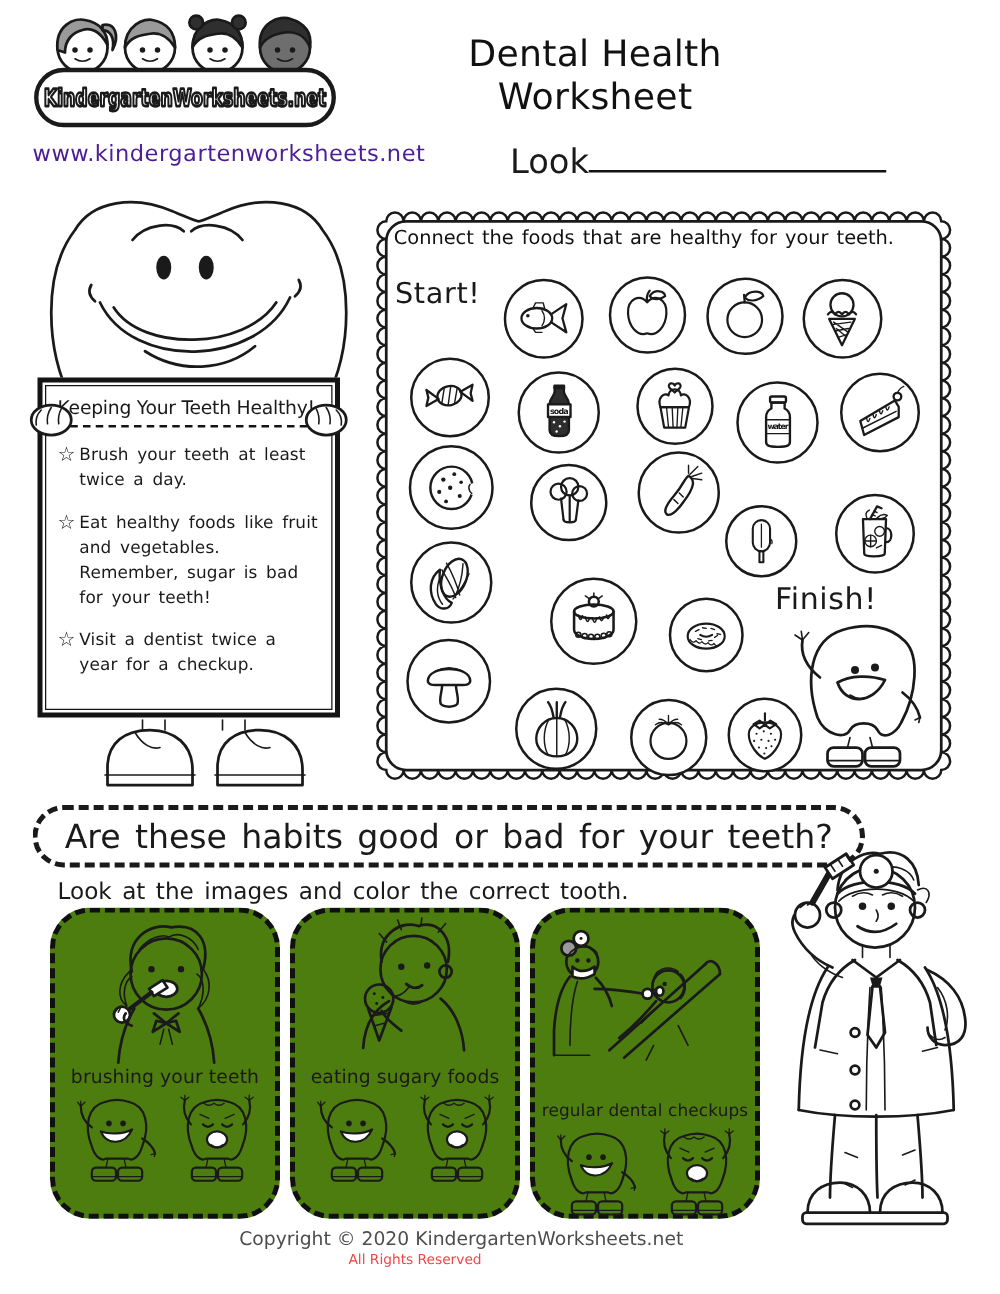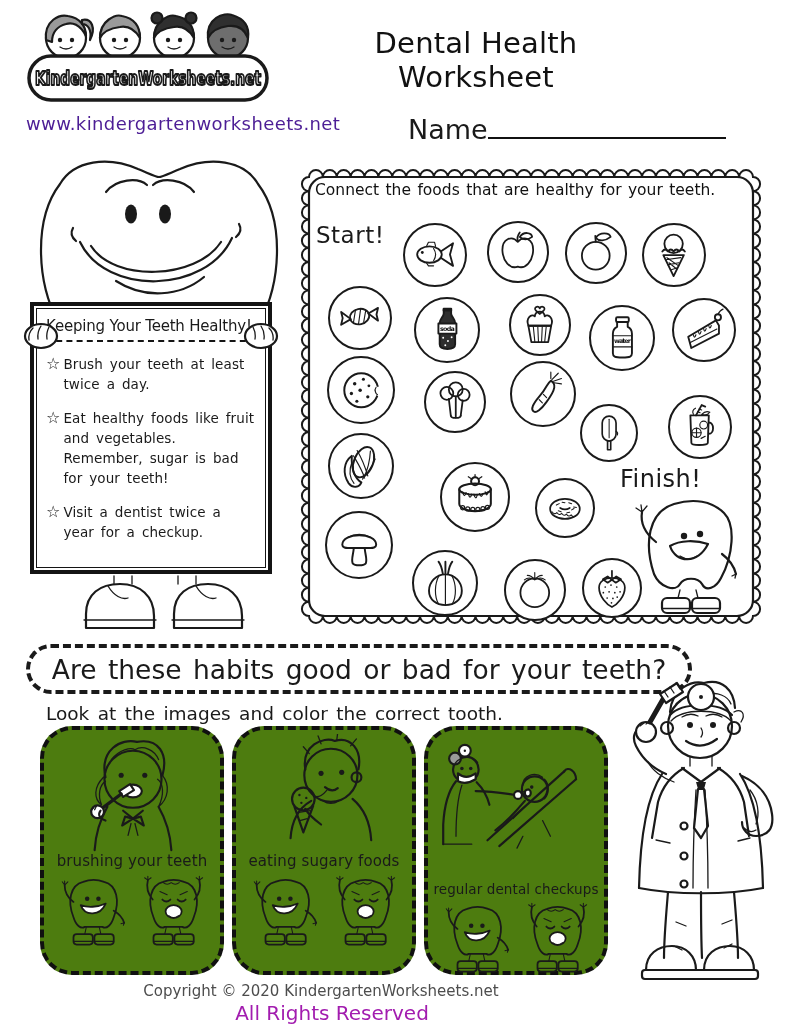--- a/index.html
+++ b/index.html
@@ -58,22 +58,22 @@
   .look{left:46px;top:703px;font-size:18.5px;word-spacing:2.5px;}
   .card{position:absolute;top:726px;width:184px;height:249px;border:4px dashed #101010;
         border-radius:32px;background:#4d7c0f;box-sizing:border-box;}
   .card-1{left:40px;} .card-2{left:232px;} .card-3{left:424px;}
   .card-illu{display:block;margin:4px auto 0;}
   .card-label{text-align:center;font-size:15px;margin-top:-2px;letter-spacing:.1px;}
   .card-label.lbl-sm{font-size:13.5px;margin-top:27px;}
   .teeth-row{display:flex;justify-content:center;gap:14px;margin-top:3px;}
 
   
-  .copy1{left:0;top:982px;width:642px;text-align:center;font-size:15px;color:#4d4d4d;}
-  .copy2{left:0;top:1001px;width:664px;text-align:center;font-size:20px;color:#a21caf;}
+  .copy1{left:0;top:982px;width:642px;text-align:center;font-size:15px;color:#4d4d4d;padding-left:48px;}
+  .copy2{left:0;top:1001px;width:664px;text-align:center;font-size:11px;color:#ef4444;}
 </style>
 </head>
 <body>
 
 <div class="page">
 
   <svg width="0" height="0" style="position:absolute" class="art">
     <defs>
       <symbol id="tooth-happy" viewBox="0 0 82 96">
         <path d="M18 52 C10 32 14 12 30 8 C38 5 48 5 56 8 C72 12 76 32 68 52 C65 62 59 67 54 64 L32 64 C27 67 21 62 18 52 Z"></path>
@@ -146,21 +146,21 @@
     </g>
 
     <rect class="wh" x="3" y="50" width="238" height="44" rx="22" style="stroke-width:3.5"></rect>
     <text x="122" y="79" text-anchor="middle" textLength="226" lengthAdjust="spacingAndGlyphs" style="font-size:19px;font-weight:bold;">
       <tspan fill="#8f8f8f">Kindergarten</tspan><tspan fill="#0a0a0a">Worksheets.net</tspan>
     </text>
   </svg>
   <div class="abs website">www.kindergartenworksheets.net</div>
   <div class="abs title">Dental Health Worksheet</div>
   <div class="abs name-row">
-    <span>Name</span><span class="name-line"></span>
+    <span>Look</span><span class="name-line"></span>
   </div>
 
   <svg class="abs art" style="left:10px;top:152px" width="290" height="480" viewBox="0 0 290 480">
     <path d="M48 170 C26 128 24 66 50 32 C64 8 98 4 128 17 C138 21 146 25 149 25 C152 25 160 21 170 17 C200 4 234 8 248 32 C274 66 272 128 250 170"></path>
     <ellipse class="f" cx="121" cy="62" rx="6" ry="9.5"></ellipse>
     <ellipse class="f" cx="155" cy="62" rx="6" ry="9.5"></ellipse>
     <path d="M96 40 C106 27 128 25 137 33"></path>
     <path d="M143 33 C152 25 174 27 184 40"></path>
     <path d="M70 90 C96 144 196 142 222 86"></path>
     <path d="M81 94 C104 130 186 128 211 90"></path>

